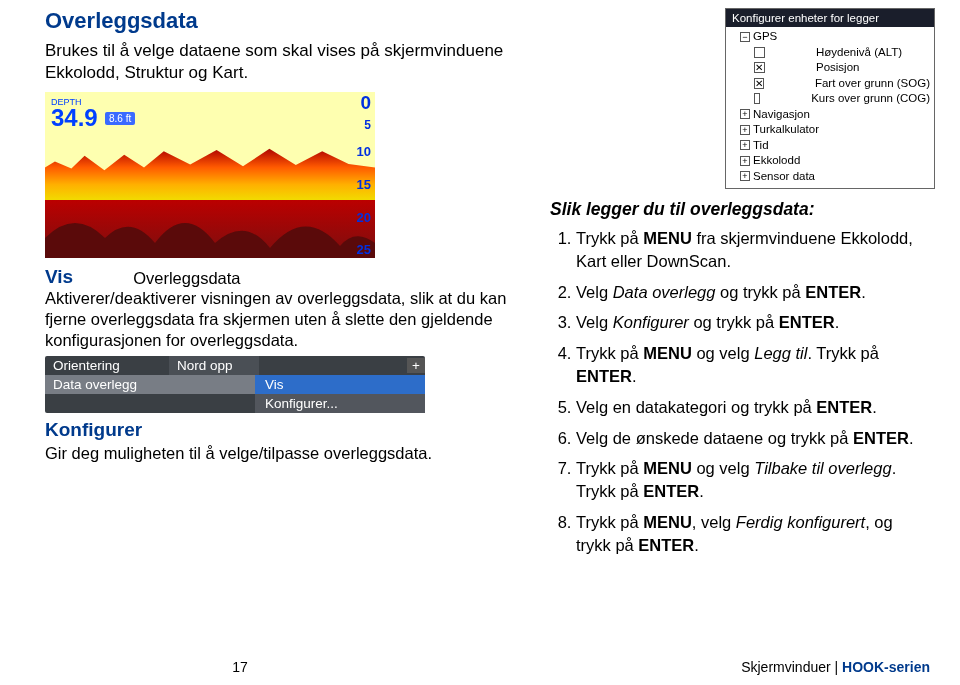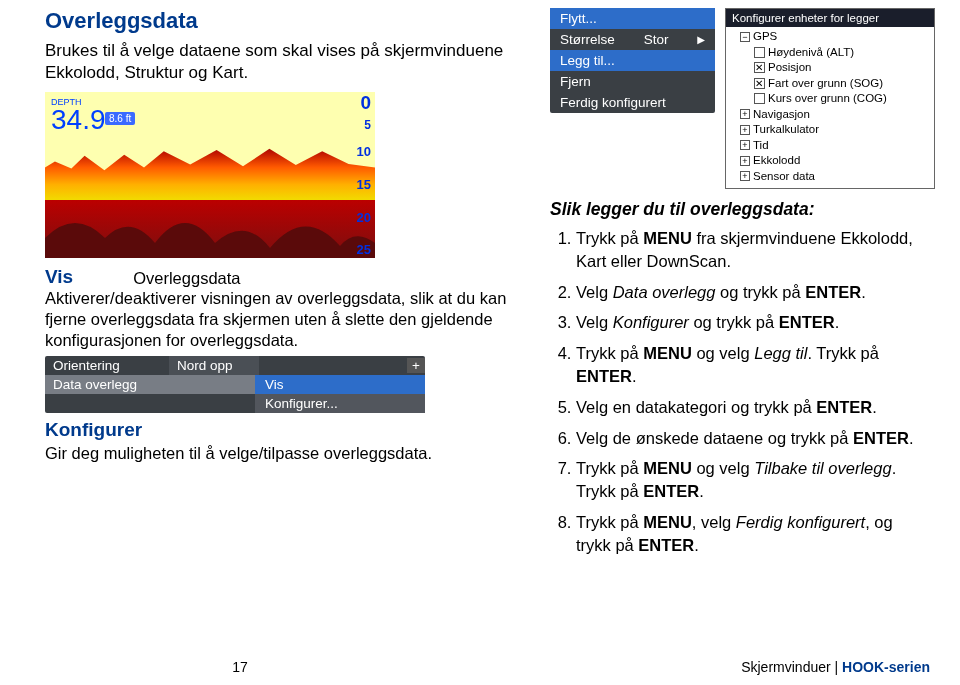--- a/index.html
+++ b/index.html
@@ -30,21 +30,21 @@
     overflow: hidden; margin-top: 4px;
   }
   .sonar .band { position:absolute; left:0; right:0; top:52px; height:58px;
     background: linear-gradient(#8b0000 0%, #c01500 15%, #ff5a00 40%, #ffb000 70%, #f0e000 100%);
     clip-path: polygon(0 40%, 3% 30%, 8% 42%, 12% 20%, 18% 45%, 24% 18%, 30% 40%, 36% 12%, 44% 35%, 52% 10%, 60% 38%, 68% 8%, 76% 36%, 84% 12%, 92% 34%, 100% 40%, 100% 100%, 0 100%);
   }
   .sonar .bottom { position:absolute; left:0; right:0; top:108px; bottom:0; background: linear-gradient(#bb0000, #7a0f0f); }
   .sonar .mounds { position:absolute; bottom:0; left:0; right:0; height:60px; }
   .sonar .mounds svg { width:100%; height:100%; display:block; }
   .sonar .depth-label { position:absolute; top:5px; left:6px; font-size:9px; color:#0040ff; }
-  .sonar .depth-num { position:absolute; top:12px; left:6px; font-size:28px; color:#0040ff; font-weight:normal;}
+  .sonar .depth-num { position:absolute; top:12px; left:6px; font-size:24px; color:#0040ff; font-weight:bold;}
   .sonar .badge { position:absolute; top:20px; left:60px; background:#3a6aff; color:#fff; font-size:10px; padding:1px 4px; border-radius:2px;}
   .sonar .scale { position:absolute; right:4px; color:#0030e0; font-size:13px; font-weight:bold; text-align:right;}
   .sonar .scale.s0 { top:0;} .sonar .scale.s5 { top:26px; font-size:12px;}
   .sonar .scale.s10 { top:52px;} .sonar .scale.s15 { top:85px;}
   .sonar .scale.s20 { top:118px;} .sonar .scale.s25 { top:150px;}
   .sonar .scale.big { font-size:19px; }
 
   
   .win-menu { background:#3a3f44; color:#fff; font-size:13px; border-radius:2px; }
   .win-menu .mi { padding:3px 10px; display:flex; align-items:center; justify-content:space-between; }
@@ -57,21 +57,21 @@
 
   
   .tree-win { position:absolute; top:0; left:175px; width:210px; background:#e8e8e8; border:1px solid #666; font-size:11.5px; }
   .tree-win .title-bar { background:#1a1e2b; color:#fff; padding:3px 6px; font-size:11.5px; }
   .tree-win .tree { padding:2px 4px 4px 4px; background:#fff; color:#000; line-height:1.35; }
   .tree-win .node { display:flex; align-items:center; white-space:nowrap;}
   .tree-win .exp { display:inline-block; width:10px; height:10px; border:1px solid #555; font-size:9px; line-height:9px; text-align:center; margin-right:3px; }
   .tree-win .chk { display:inline-block; width:11px; height:11px; border:1px solid #555; margin-right:3px; background:#fff; position:relative; }
   .tree-win .chk.x::after { content:"✕"; position:absolute; left:0; top:-2px; font-size:10px; }
   .tree-win .lvl1 { margin-left: 10px; }
-  .tree-win .lvl2 { margin-left: 24px; }
+  .tree-win .lvl2 { margin-left: 24px; gap: 48px; }
 
   
   .orient-bar { width:380px; background:#3a3f44; color:#fff; font-size:13.5px; border-radius:2px; margin-top:4px; }
   .orient-bar .row { display:flex; align-items:center; }
   .orient-bar .cell-l { width:124px; padding:2px 8px; }
   .orient-bar .cell-m { width:90px; background:#4a4f55; padding:2px 8px; }
   .orient-bar .plus { width:18px; text-align:center; background:#555; margin-left:auto; }
   .orient-bar .row2 { background:#2d3238; }
   .orient-bar .sub { background:#52565d; width:170px; }
   .orient-bar .sub .mi { padding:2px 10px; font-size:13.5px;}
@@ -144,39 +144,20 @@
           </div>
         </div>
       </div>
 
       <div class="section-head">Konfigurer</div>
       <p class="body-text">Gir deg muligheten til å velge/tilpasse overleggsdata.</p>
     </div>
 
     <div class="right-col">
 
-      <div class="win-menu flytt-menu" id="flytt-menu">
-          <div class="mi sel">
-            <span>Flytt...</span>
-          </div>
-          <div class="mi">
-            <span>Størrelse</span>
-            <span>Stor</span>
-            <span class="arrow">▶</span>
-          </div>
-          <div class="mi sel">
-            <span>Legg til...</span>
-          </div>
-          <div class="mi">
-            <span>Fjern</span>
-          </div>
-          <div class="mi">
-            <span>Ferdig konfigurert</span>
-          </div>
-        </div>
 
       <div class="tree-win">
         <div class="title-bar">Konfigurer enheter for legger</div>
         <div class="tree" id="tree-body">
             <div class="node lvl1">
               <span class="exp">−</span>
               <span>GPS</span>
             </div>
             <div class="node lvl2">
               <span class="chk"></span>

